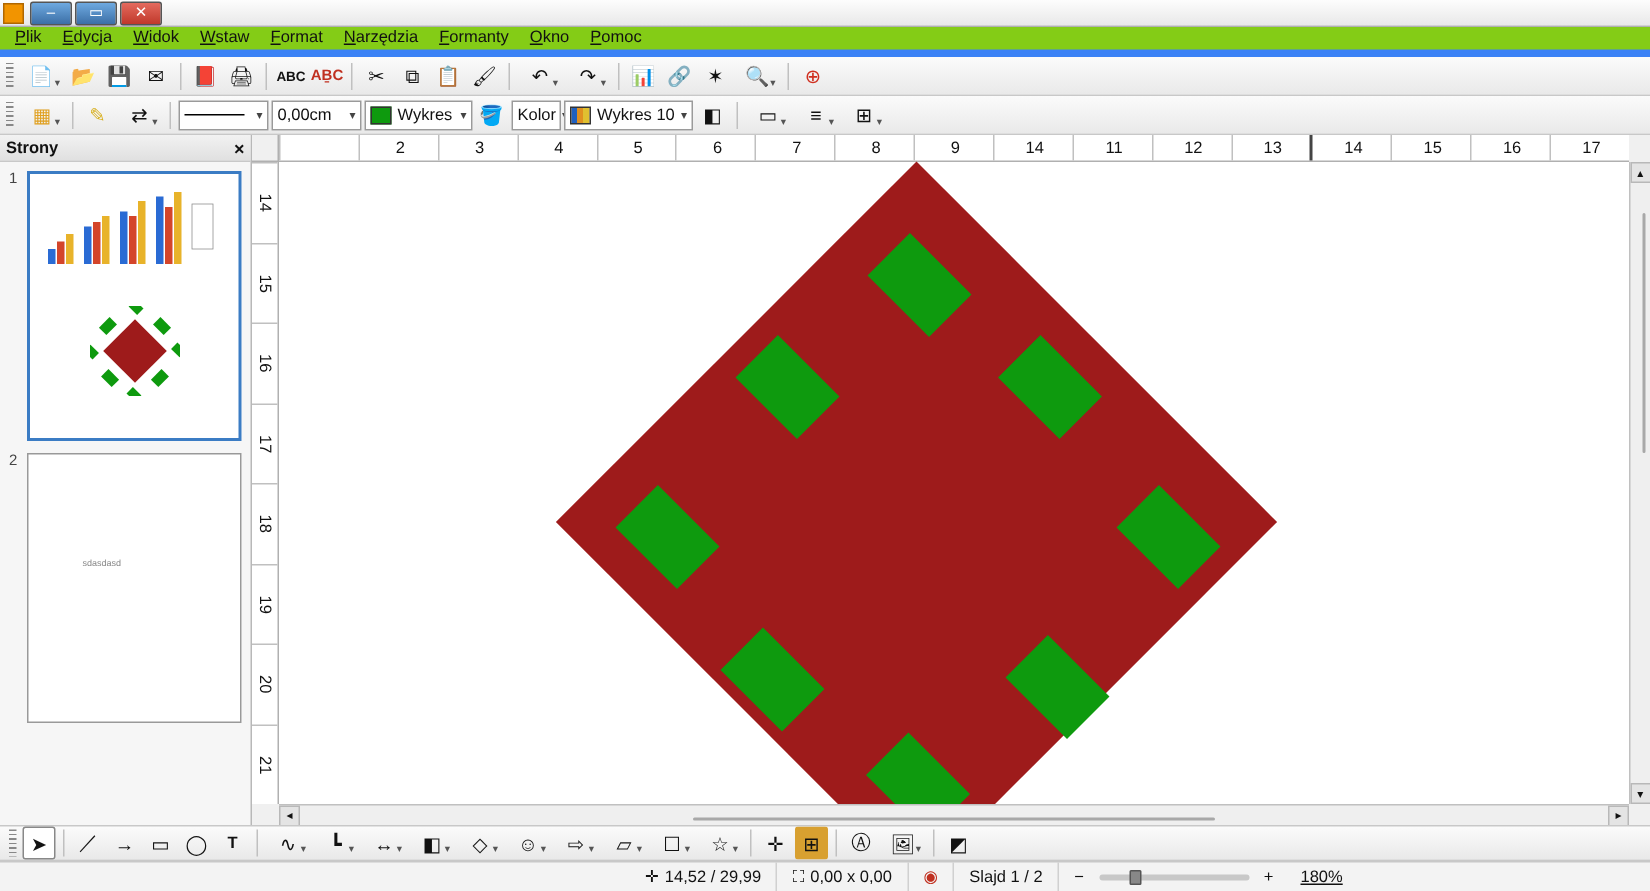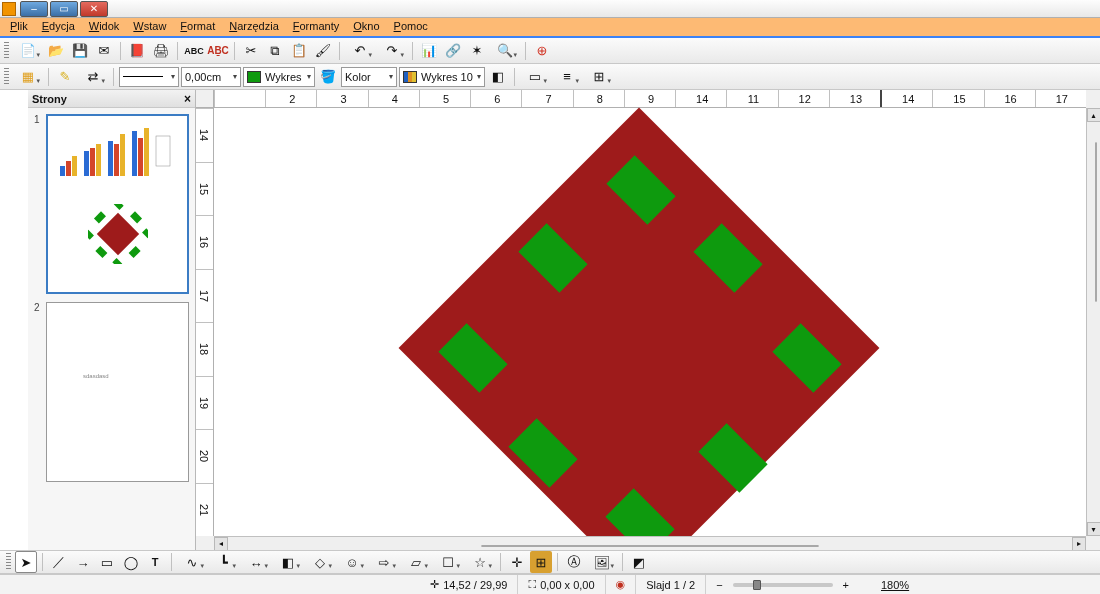--- a/index.html
+++ b/index.html
@@ -7,35 +7,35 @@
   
   .title-bar{height:18px;background:linear-gradient(#fdfdfd,#e8e8e8);border-bottom:1px solid #b0b0b0;display:flex;align-items:center;padding:0 2px;}
   .title-bar .app-icon{width:14px;height:14px;background:#f29400;border:1px solid #b06700;margin-right:4px;}
   .title-bar .title{flex:1;white-space:nowrap;overflow:hidden;}
   .win-btns{display:flex;gap:2px;}
   .win-btn{width:28px;height:16px;border:1px solid #555;border-radius:2px;display:flex;align-items:center;justify-content:center;font-size:10px;line-height:1;cursor:default;}
   .win-min{background:linear-gradient(#6ea9e0,#3c6fa6);color:#fff;}
   .win-max{background:linear-gradient(#6ea9e0,#3c6fa6);color:#fff;}
   .win-close{background:linear-gradient(#e46a5e,#c0392b);color:#fff;}
   
-  .menu-bar{height:20px;background:#fdba74;border-bottom:2px solid #3b82f6;display:flex;align-items:flex-start;padding:0 4px;gap:2px;}
+  .menu-bar{height:20px;background:#84cc16;border-bottom:5px solid #3b82f6;display:flex;align-items:flex-end;padding:0 4px;gap:2px;}
   .menu-item{padding:2px 6px;cursor:default;}
   .menu-item:first-letter{text-decoration:underline;}
   
   .toolbar{height:26px;background:linear-gradient(#fbfbfb,#e9e9e9);border-bottom:1px solid #c8c8c8;display:flex;align-items:center;padding:0 4px;gap:2px;}
   .grip{width:5px;height:18px;background:repeating-linear-gradient(to bottom,#888 0 1px,transparent 1px 3px);margin-right:2px;}
   .tbtn{width:22px;height:22px;border:1px solid transparent;border-radius:2px;display:flex;align-items:center;justify-content:center;font-size:13px;cursor:default;}
   .tbtn.drop{width:30px;position:relative;}
   .tbtn.drop::after{content:"▾";font-size:7px;position:absolute;right:2px;bottom:2px;color:#555;}
   .sep{width:1px;height:18px;background:#c0c0c0;margin:0 3px;}
   .combo{height:20px;border:1px solid #9a9a9a;background:#fff;display:flex;align-items:center;padding:0 3px;gap:4px;font-size:11px;}
   .combo .darr{font-size:8px;color:#444;margin-left:auto;}
   .swatch{width:14px;height:12px;border:1px solid #333;}
   
-  .main{position:absolute;top:90px;left:0;right:0;bottom:44px;display:flex;margin-left:28px;}
+  .main{position:absolute;top:90px;left:0;right:0;bottom:44px;display:flex;}
   .side{width:168px;border-right:1px solid #b8b8b8;display:flex;flex-direction:column;background:#f6f6f6;}
   .side-title{height:18px;background:linear-gradient(#f2f2f2,#e0e0e0);border-bottom:1px solid #c8c8c8;display:flex;align-items:center;padding:0 4px;font-weight:bold;}
   .side-title .close{margin-left:auto;font-size:12px;cursor:default;}
   .thumbs{flex:1;overflow:auto;padding:6px;}
   .thumb-wrap{display:flex;margin-bottom:8px;}
   .thumb-num{width:12px;font-size:10px;color:#444;}
   .thumb{flex:1;height:180px;background:#fff;border:1px solid #999;padding:6px;position:relative;}
   .thumb.sel{border:2px solid #3b7cc4;}
   .canvas-area{flex:1;position:relative;background:#f0f0f0;overflow:hidden;}
   .h-ruler{position:absolute;top:0;left:18px;right:14px;height:18px;background:#fff;border-bottom:1px solid #b0b0b0;display:flex;font-size:8px;color:#666;}
@@ -130,21 +130,21 @@
   <div class="combo" style="width:60px;">
       <span>0,00cm</span>
       <span class="darr">▾</span>
     </div>
   <div class="combo" style="width:72px;">
       <span class="swatch" style="background:#0e9a0e;"></span>
       <span>Wykres</span>
       <span class="darr">▾</span>
     </div>
   <div class="tbtn">🪣</div>
-  <div class="combo" style="width:56px;">
+  <div class="combo" style="width:33px;">
       <span>Kolor</span>
       <span class="darr">▾</span>
     </div>
   <div class="combo" style="width:86px;">
       <span class="swatch" style="background:linear-gradient(90deg,#2060c0 33%,#e09020 33% 66%,#e0c030 66%);"></span>
       <span>Wykres 10</span>
       <span class="darr">▾</span>
     </div>
   <div class="tbtn">◧</div>
   <div class="sep"></div>
@@ -315,15 +315,15 @@
     </div>
   <div class="cell">
       <span>Slajd 1 / 2</span>
     </div>
   <div class="cell" style="border:none;">
     <span>−</span>
     <div class="zoom-slider">
         <div class="knob"></div>
       </div>
     <span>+</span>
-    <span style="margin-left:28px;text-decoration:underline;">180%</span>
+    <span style="margin-left:14px;text-decoration:underline;">180%</span>
   </div>
 </div>
 
 </body></html>

